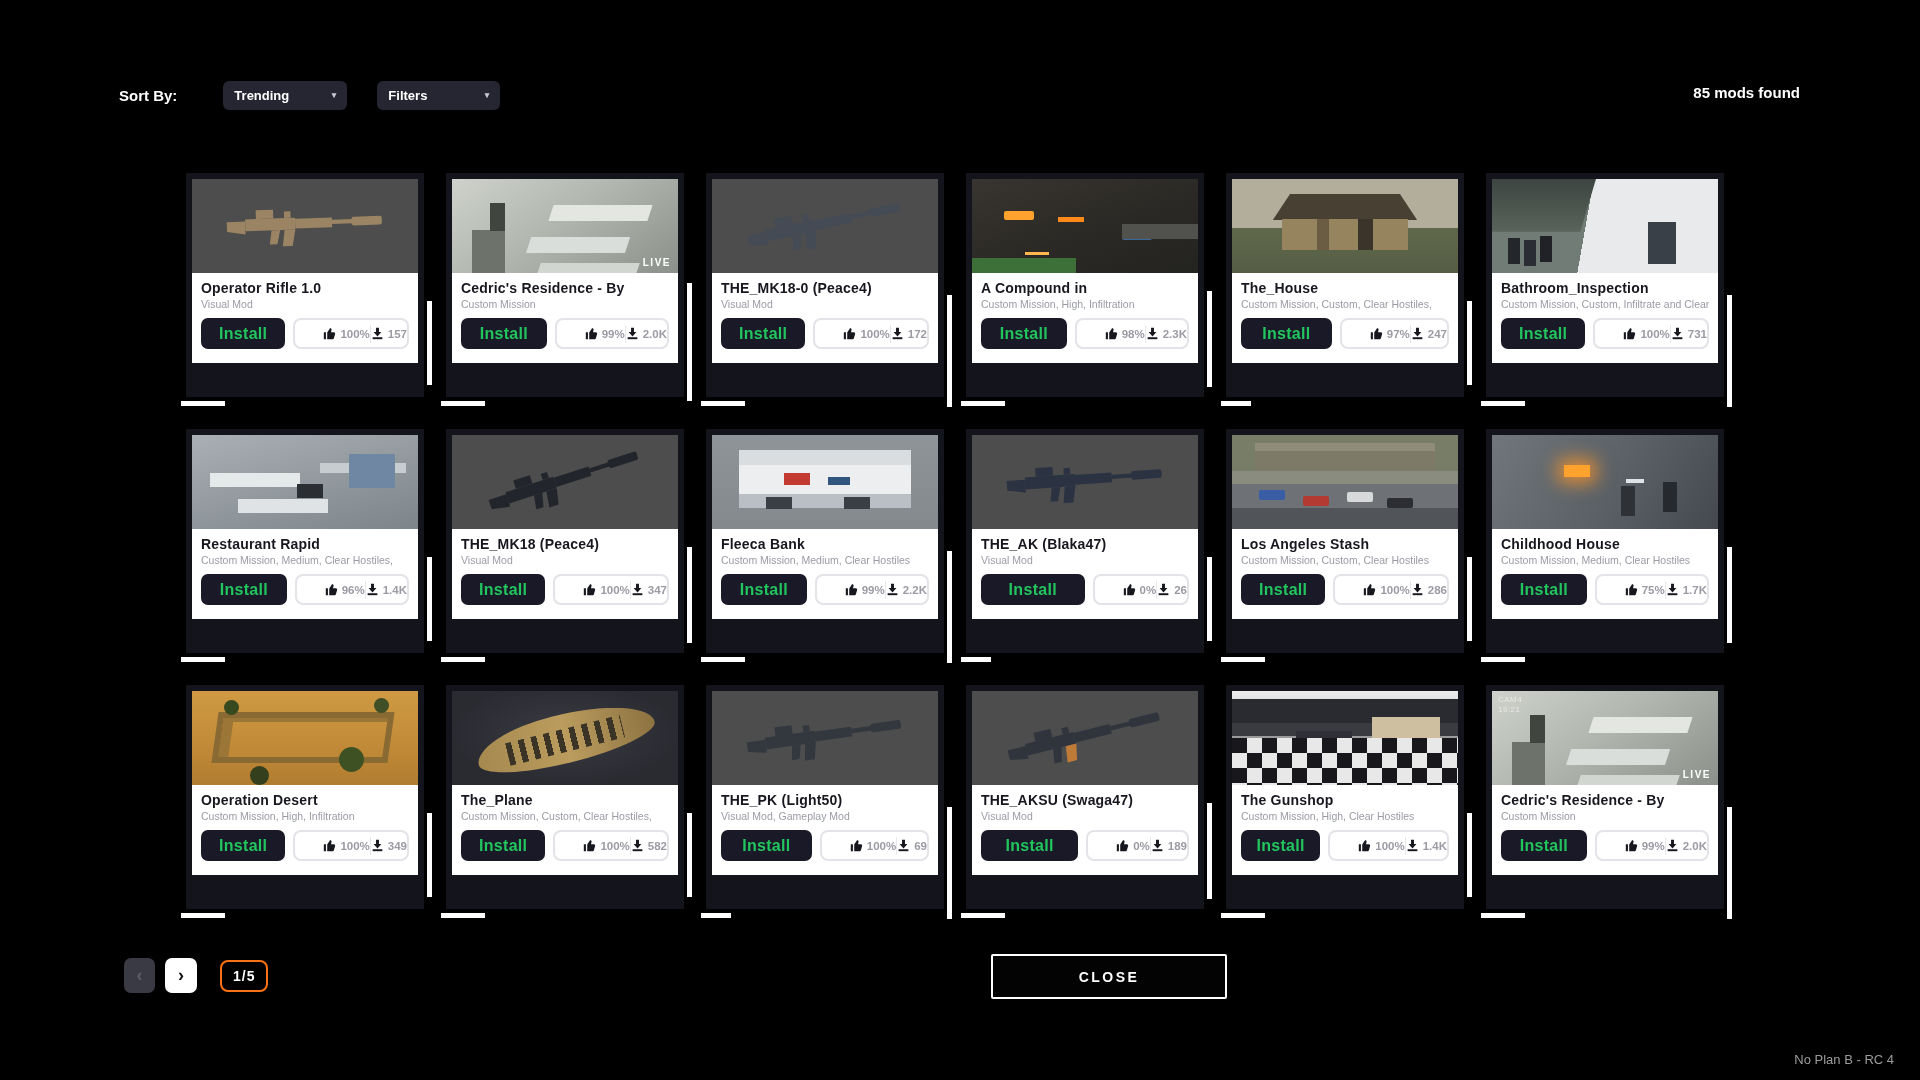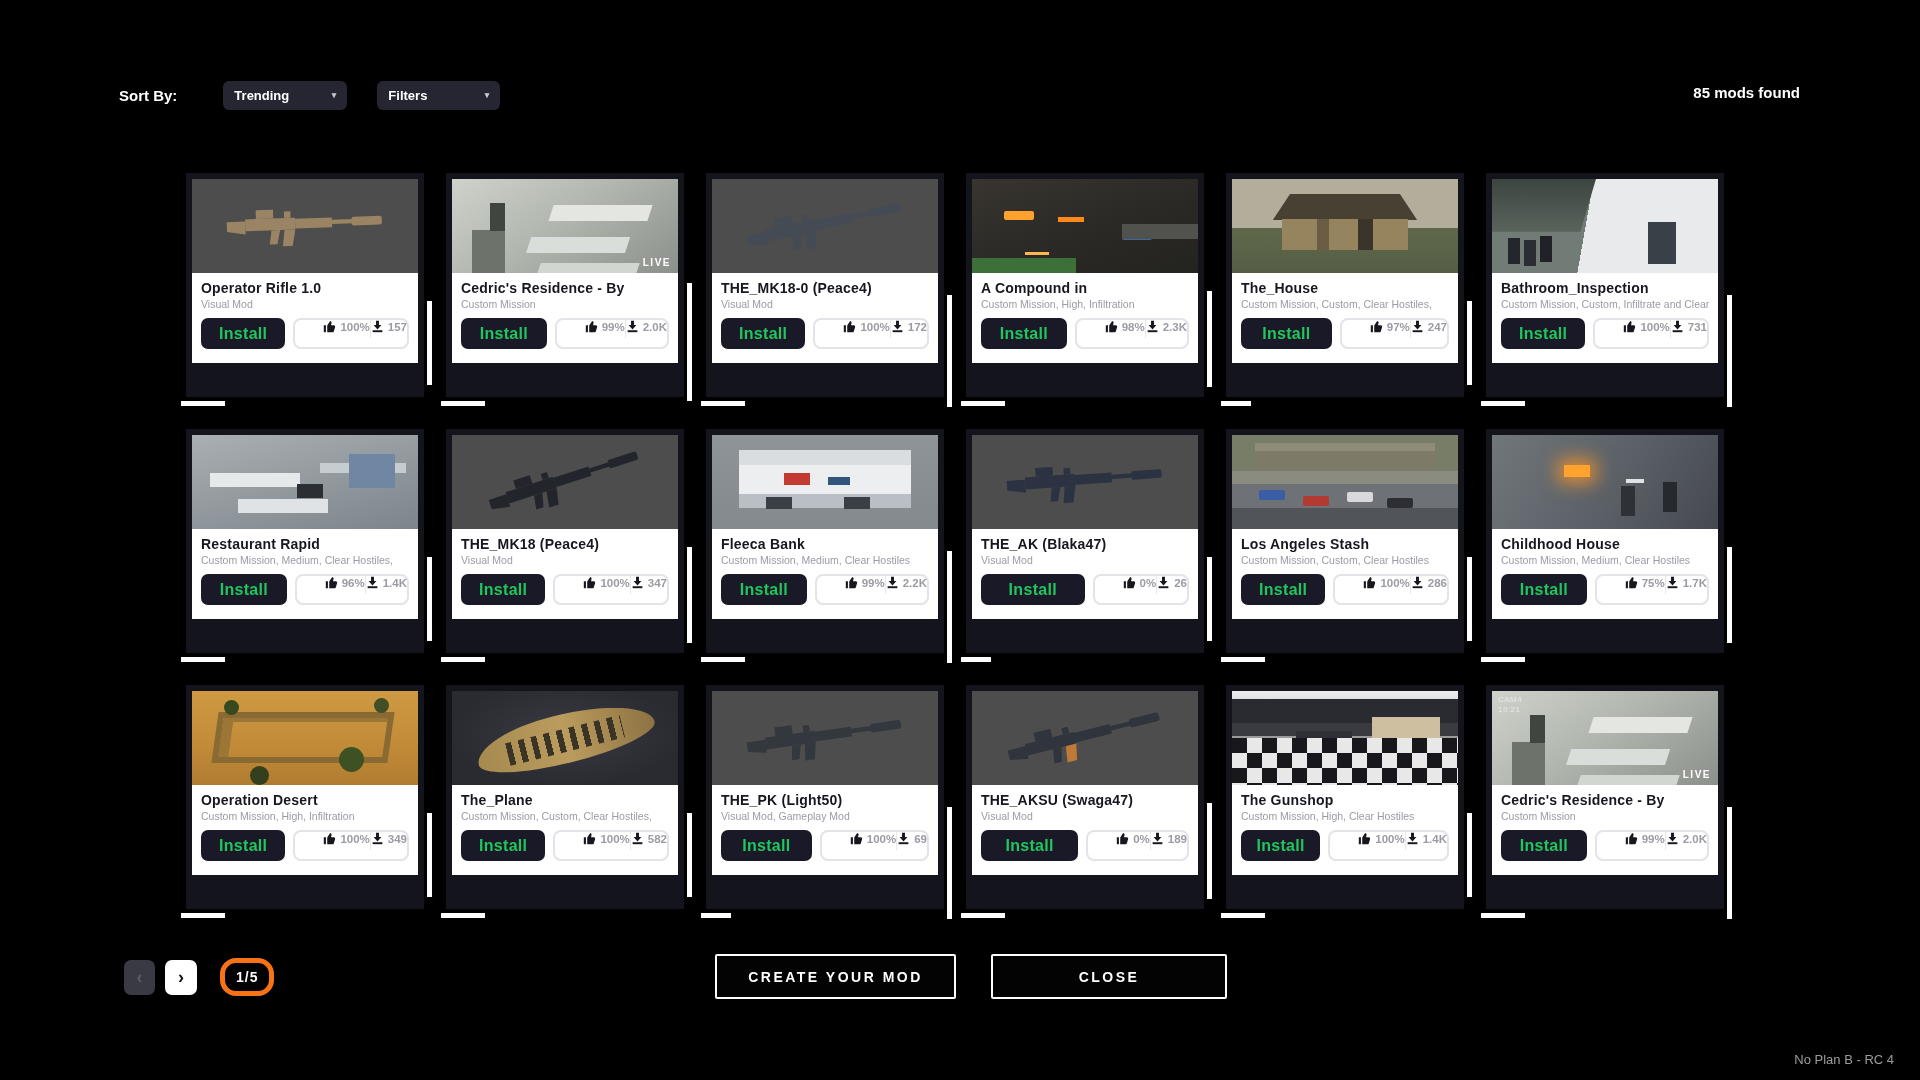--- a/index.html
+++ b/index.html
@@ -48,21 +48,21 @@
   .info { background:#fff; height:90px; padding:7px 9px 8px; box-sizing:border-box; }
   .title { font-size:14px; font-weight:bold; color:#17171f; letter-spacing:.2px; white-space:nowrap; overflow:hidden; }
   .subtitle { font-size:10.5px; color:#9a9ca4; margin-top:2px; white-space:nowrap; overflow:hidden; }
   .actions { display:flex; gap:8px; margin-top:8px; height:31px; }
   .install {
     width:104px; background:#191927; color:#22c55e; font-weight:bold; font-size:16px;
     border:none; border-radius:7px; letter-spacing:.3px; cursor:pointer; font-family:"Liberation Sans", sans-serif;
   }
   .stats {
     flex:1; border:2px solid #e3e3e8; border-radius:8px; box-sizing:border-box;
-    display:flex; align-items:flex-start; justify-content:space-evenly;
+    display:flex; align-items:center; justify-content:space-evenly;
     color:#9b9ba4; font-size:11.5px; font-weight:bold;padding-left:28px;
   }
   .stat { display:flex; align-items:center; gap:4px; }
   .stat svg { width:13px; height:13px; fill:#17171f; }
   .sep { width:1px; height:18px; background:#e8e8ec; }
 
   
   .sv { position:absolute; right:-8px; top:128px; width:5px; height:84px; background:#fff; }
   .sh { position:absolute; left:-5px; bottom:-9px; height:5px; width:44px; background:#fff; }
   .card:nth-of-type(2) .sv { top:110px; height:118px; }
@@ -160,21 +160,21 @@
   .pager { position:absolute; left:124px; top:958px; display:flex; align-items:center; }
   .pg-prev {
     width:31px; height:35px; background:#3a3a44; border:none; border-radius:7px;
     color:#5d5d68; font-size:18px; font-weight:bold; cursor:default;
   }
   .pg-next {
     width:32px; height:35px; background:#fff; border:none; border-radius:7px; margin-left:10px;
     color:#111; font-size:18px; font-weight:bold; cursor:pointer;
   }
   .pg-ind {
-    margin-left:23px; border:5px solid #f97316; border-radius:16px; color:#fff;
+    margin-left:23px; border:2px solid #f97316; border-radius:8px; color:#fff;
     font-size:14px; font-weight:bold; padding:6px 11px; letter-spacing:1px;
   }
   .footer-btn {
     position:absolute; top:954px; height:45px; background:#030303; border:2px solid #fff; border-radius:2px;
     color:#fff; font-family:"Liberation Sans", sans-serif; font-size:14px; font-weight:bold;
     letter-spacing:2.5px; cursor:pointer; box-sizing:border-box;
   }
   .btn-create { left:715px; width:241px; }
   .btn-close  { left:967px; width:236px;margin-left:24px; }
   .version { position:absolute; right:26px; bottom:13px; color:#9c9c9c; font-size:13px; }
@@ -830,17 +830,16 @@
     <i class="sh"></i>
   </div>
     </div>
 
   <div class="pager">
     <button class="pg-prev">‹</button>
     <button class="pg-next">›</button>
     <span class="pg-ind">1/5</span>
   </div>
 
-  <button class="footer-btn btn-create">CREATE YOUR MOD</button>
   <button class="footer-btn btn-close">CLOSE</button>
 
   <div class="version">No Plan B - RC 4</div>
 </div>
 
 </body></html>

